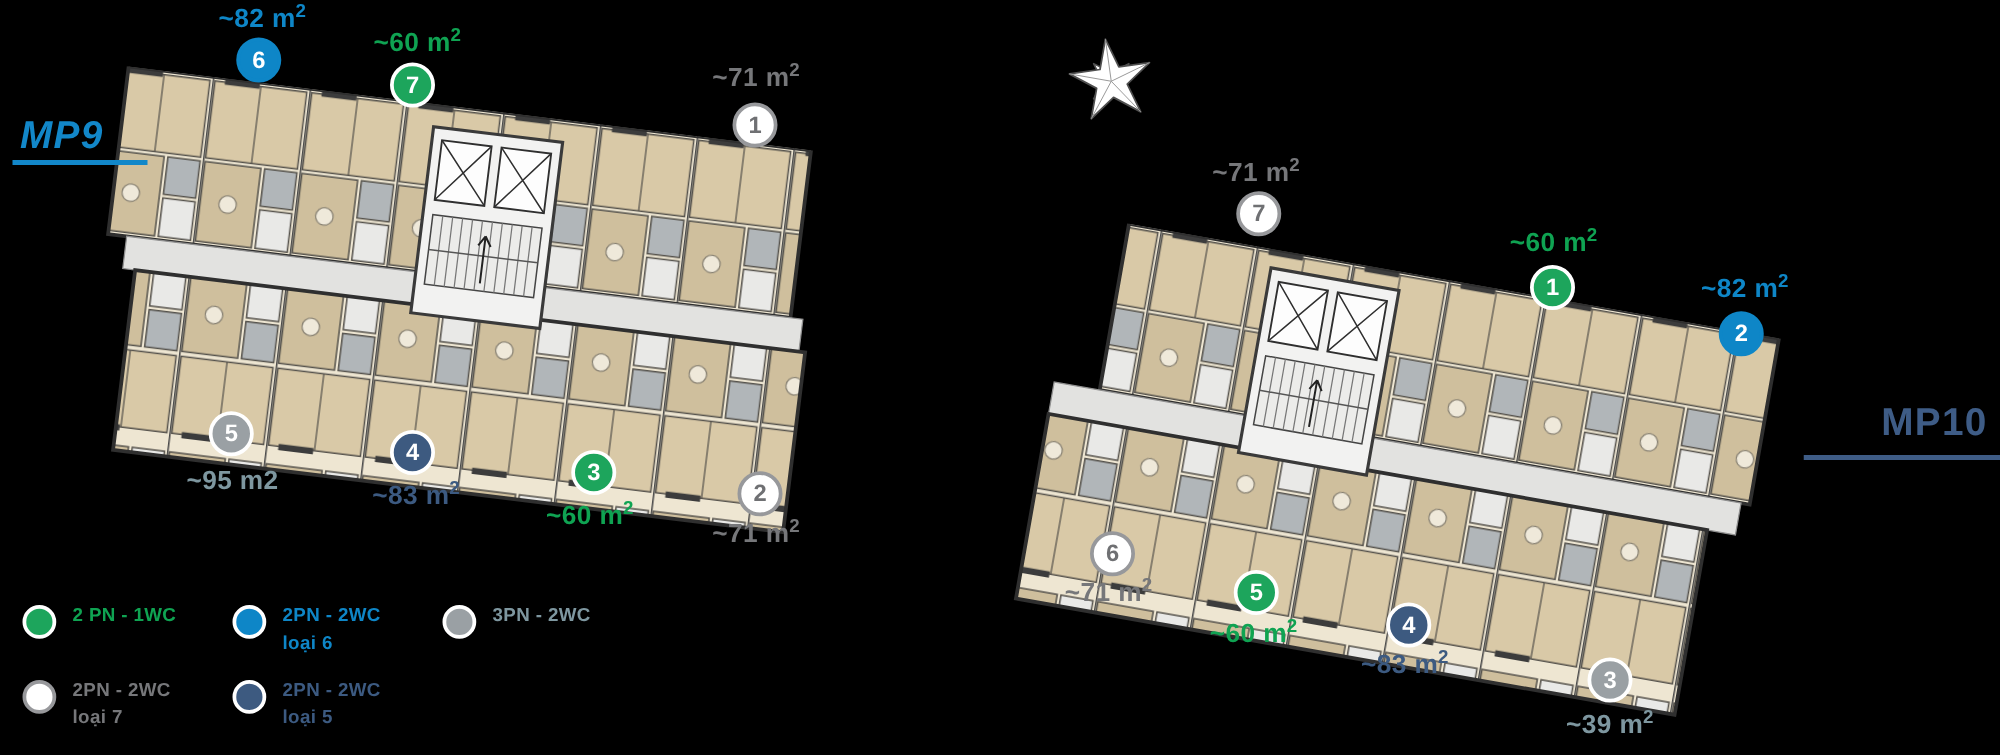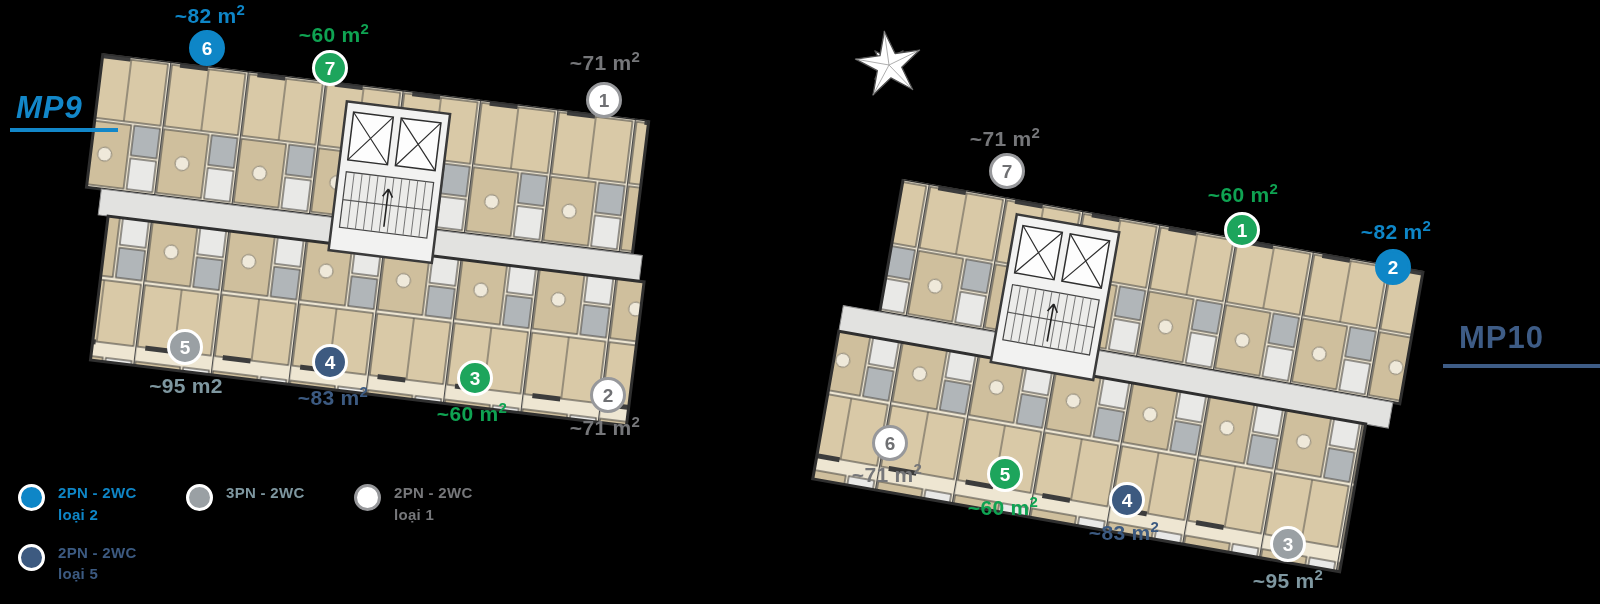--- a/index.html
+++ b/index.html
@@ -94,21 +94,21 @@
     <svg width="72" height="74" viewBox="0 0 72 74">
       <polygon points="35,30 49.1,22.9 42,37 49.1,51.1 35,44 20.9,51.1 28,37 20.9,22.9" fill="#ffffff" stroke="#4f4f4f" stroke-width="1.3" stroke-linejoin="round"></polygon>
       <polygon points="30.3,3.3 41.1,25.5 65.6,22.1 47.8,39.3 58.6,61.5 36.8,49.9 19,67 23.3,42.7 1.5,31.1 26,27.6" fill="#ffffff" stroke="#4f4f4f" stroke-width="1.4" stroke-linejoin="round"></polygon>
       <path d="M30.3 3.3 L35 37 M65.6 22.1 L35 37 M58.6 61.5 L35 37 M19 67 L35 37 M1.5 31.1 L35 37" stroke="#9a9a9a" stroke-width="0.8" fill="none"></path>
     </svg>
   </div>
 
   <div class="building-title" style="left:16px; top:90px; color:#1287c9;font-style:italic;">MP9</div>
   <div class="title-underline" style="left:10px; top:128px; width:108px; background:#1287c9;"></div>
 
-  <div class="building-title" style="left:1459px; top:320px; color:#3e5c86;">MP10</div>
+  <div class="building-title" style="left:1505px; top:320px; color:#3e5c86;">MP10</div>
   <div class="title-underline" style="left:1443px; top:364px; width:157px; background:#3e5c86;"></div>
 
   <div>
       <div class="unit-circle" style="left: 207px; top: 48px; background: rgb(14, 134, 199); border-color: rgb(14, 134, 199); color: rgb(255, 255, 255);">
         <span>6</span>
       </div>
       <div class="area-label" style="left: 210px; top: 15px; color: rgb(14, 134, 199);"><span>~82 m</span><sup>2</sup></div>
       <div class="unit-circle" style="left: 330px; top: 68px; background: rgb(29, 165, 92); border-color: rgb(255, 255, 255); color: rgb(255, 255, 255);">
         <span>7</span>
       </div>
@@ -155,42 +155,48 @@
         <span>5</span>
       </div>
       <div class="area-label" style="left: 1003px; top: 507px; color: rgb(15, 163, 82);"><span>~60 m</span><sup>2</sup></div>
       <div class="unit-circle" style="left: 1127px; top: 500px; background: rgb(61, 90, 128); border-color: rgb(255, 255, 255); color: rgb(255, 255, 255);">
         <span>4</span>
       </div>
       <div class="area-label" style="left: 1124px; top: 532px; color: rgb(60, 90, 129);"><span>~83 m</span><sup>2</sup></div>
       <div class="unit-circle" style="left: 1288px; top: 544px; background: rgb(154, 160, 164); border-color: rgb(255, 255, 255); color: rgb(255, 255, 255);">
         <span>3</span>
       </div>
-      <div class="area-label" style="left: 1288px; top: 580px; color: rgb(126, 151, 160);"><span>~95 m</span><sup>2</sup></div>
+      <div class="area-label" style="left: 1288px; top: 580px; color: rgb(126, 151, 160);"><span>~39 m</span><sup>2</sup></div>
     </div>
 
   <div id="legend">
+      <div class="legend-item">
+        <span class="legend-dot" style="background: rgb(29, 165, 92); border-color: rgb(255, 255, 255);"></span>
+        <div class="legend-text" style="color: rgb(15, 163, 82);">
+          <div>2 PN - 1WC</div>
+        </div>
+      </div>
       <div class="legend-item">
         <span class="legend-dot" style="background: rgb(14, 134, 199); border-color: rgb(255, 255, 255);"></span>
         <div class="legend-text" style="color: rgb(14, 134, 199);">
           <div>2PN - 2WC</div>
-          <div>loại 2</div>
+          <div>loại 6</div>
         </div>
       </div>
       <div class="legend-item">
         <span class="legend-dot" style="background: rgb(154, 160, 164); border-color: rgb(255, 255, 255);"></span>
         <div class="legend-text" style="color: rgb(126, 151, 160);">
           <div>3PN - 2WC</div>
         </div>
       </div>
       <div class="legend-item">
         <span class="legend-dot" style="background: rgb(255, 255, 255); border-color: rgb(151, 152, 155);"></span>
         <div class="legend-text" style="color: rgb(118, 119, 122);">
           <div>2PN - 2WC</div>
-          <div>loại 1</div>
+          <div>loại 7</div>
         </div>
       </div>
       <div class="legend-item">
         <span class="legend-dot" style="background: rgb(61, 90, 128); border-color: rgb(255, 255, 255);"></span>
         <div class="legend-text" style="color: rgb(60, 90, 129);">
           <div>2PN - 2WC</div>
           <div>loại 5</div>
         </div>
       </div>
     </div>

